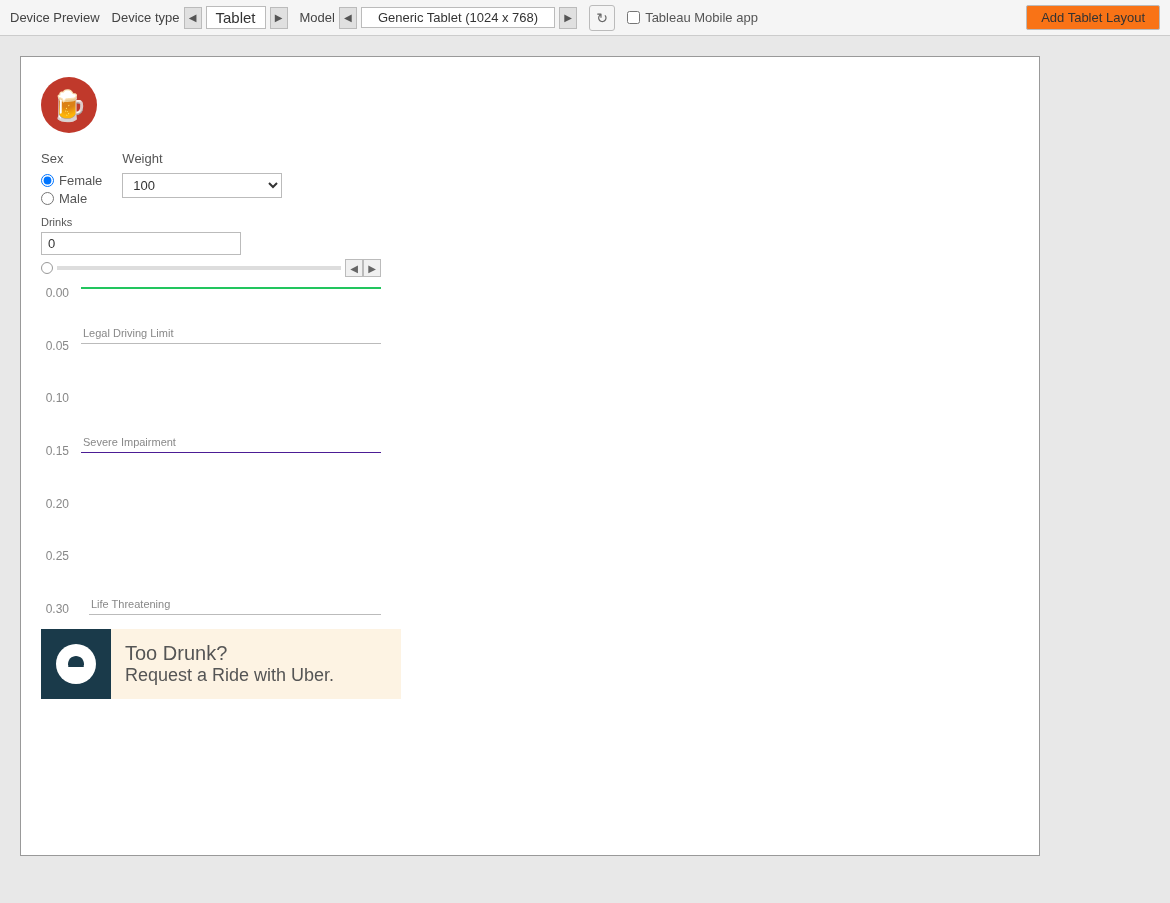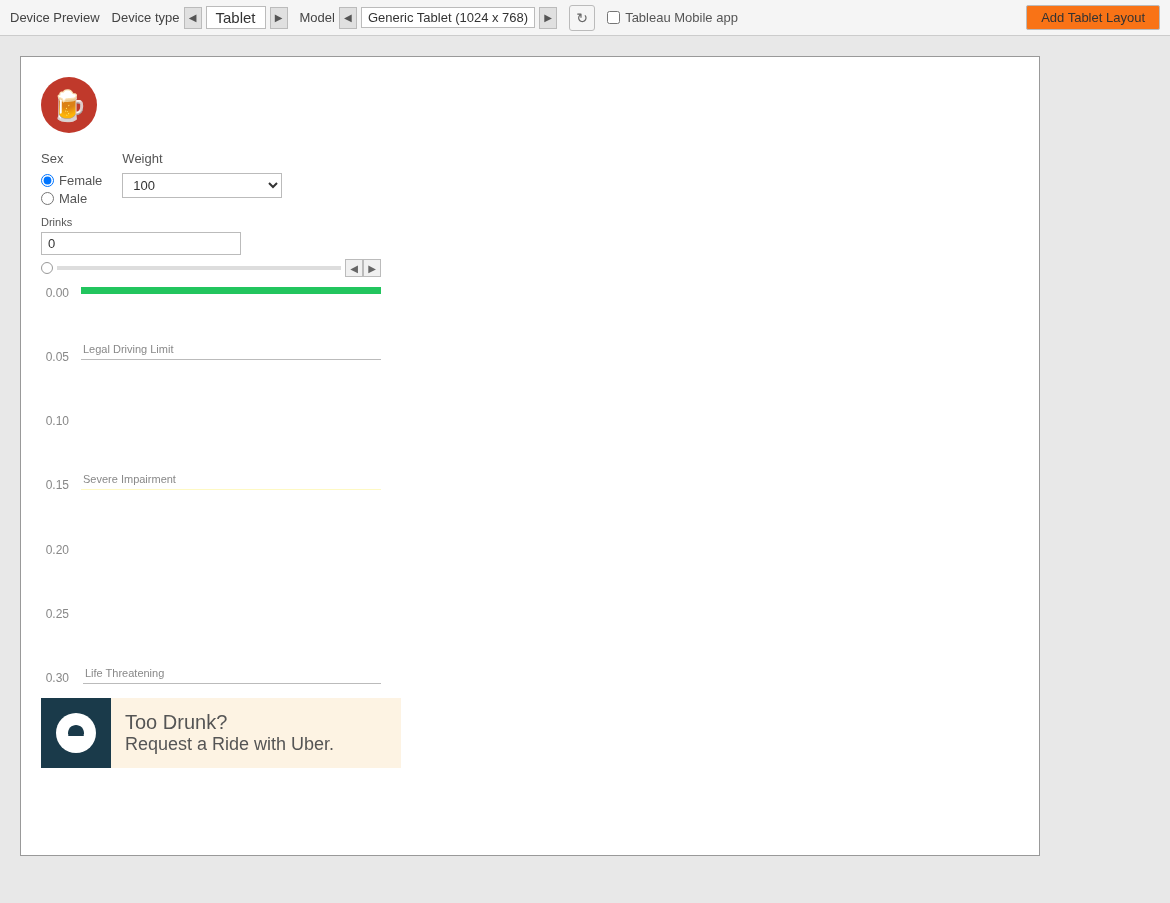--- a/index.html
+++ b/index.html
@@ -49,21 +49,21 @@
       border: 1px solid #bbb;
       padding: 2px 6px;
       font-size: 15px;
       color: #333;
       min-width: 60px;
       text-align: center;
     }
     .model-value {
       background: #fff;
       border: 1px solid #bbb;
-      padding: 2px 6px;
+      padding: 2px 16px;
       font-size: 13px;
       color: #333;
       min-width: 140px;
       text-align: center;
     }
     .rotate-btn {
       width: 26px;
       height: 26px;
       background: transparent;
       border: 1px solid #bbb;
@@ -394,43 +394,43 @@
             <div class="slider-track-fill"></div>
           </div>
           <div class="slider-nav">
             <div class="slider-nav-btn">◀</div>
             <div class="slider-nav-btn">▶</div>
           </div>
         </div>
       </div>
 
       <div class="chart-area">
-        <div style="display:flex; height: 397px;">
+        <div style="display:flex; height: 328px;">
 
           <div style="width:40px; display:flex; flex-direction:column; justify-content:space-between; padding: 0 6px 0 0;">
             <span class="chart-y-label">0.00</span>
             <span class="chart-y-label">0.05</span>
             <span class="chart-y-label">0.10</span>
             <span class="chart-y-label">0.15</span>
             <span class="chart-y-label">0.20</span>
             <span class="chart-y-label">0.25</span>
             <span class="chart-y-label">0.30</span>
           </div>
 
-          <div style="flex:1; position:relative; border-top: 7px solid #22c55e;">
+          <div style="flex:1; position:relative; border-top: 2px solid #22c55e;">
 
             <div style="position:absolute; top:16.67%; left:0; right:0; height:1px; background:#bbb;">
               <span style="position:absolute; left:2px; top:-16px; font-size:11px; color:#888;">Legal Driving Limit</span>
             </div>
 
-            <div style="position:absolute; top:50%; left:0; right:0; height:1px; background:#fef9c3;">
+            <div style="position:absolute; top:50%; left:0; right:0; height:1px; background:#4c1d95;">
               <span style="position:absolute; left:2px; top:-16px; font-size:11px; color:#888;">Severe Impairment</span>
             </div>
 
-            <div style="position:absolute; top:calc(100% - 1px); left:2px; right:0; height:1px; background:#bbb;">
+            <div style="position:absolute; top:calc(100% - 1px); left:8px; right:0; height:1px; background:#bbb;">
               <span style="position:absolute; left:2px; top:-16px; font-size:11px; color:#888;">Life Threatening</span>
             </div>
           </div>
         </div>
       </div>
 
     </div>
 
     <div class="uber-promo">
       <div class="uber-icon-box">

